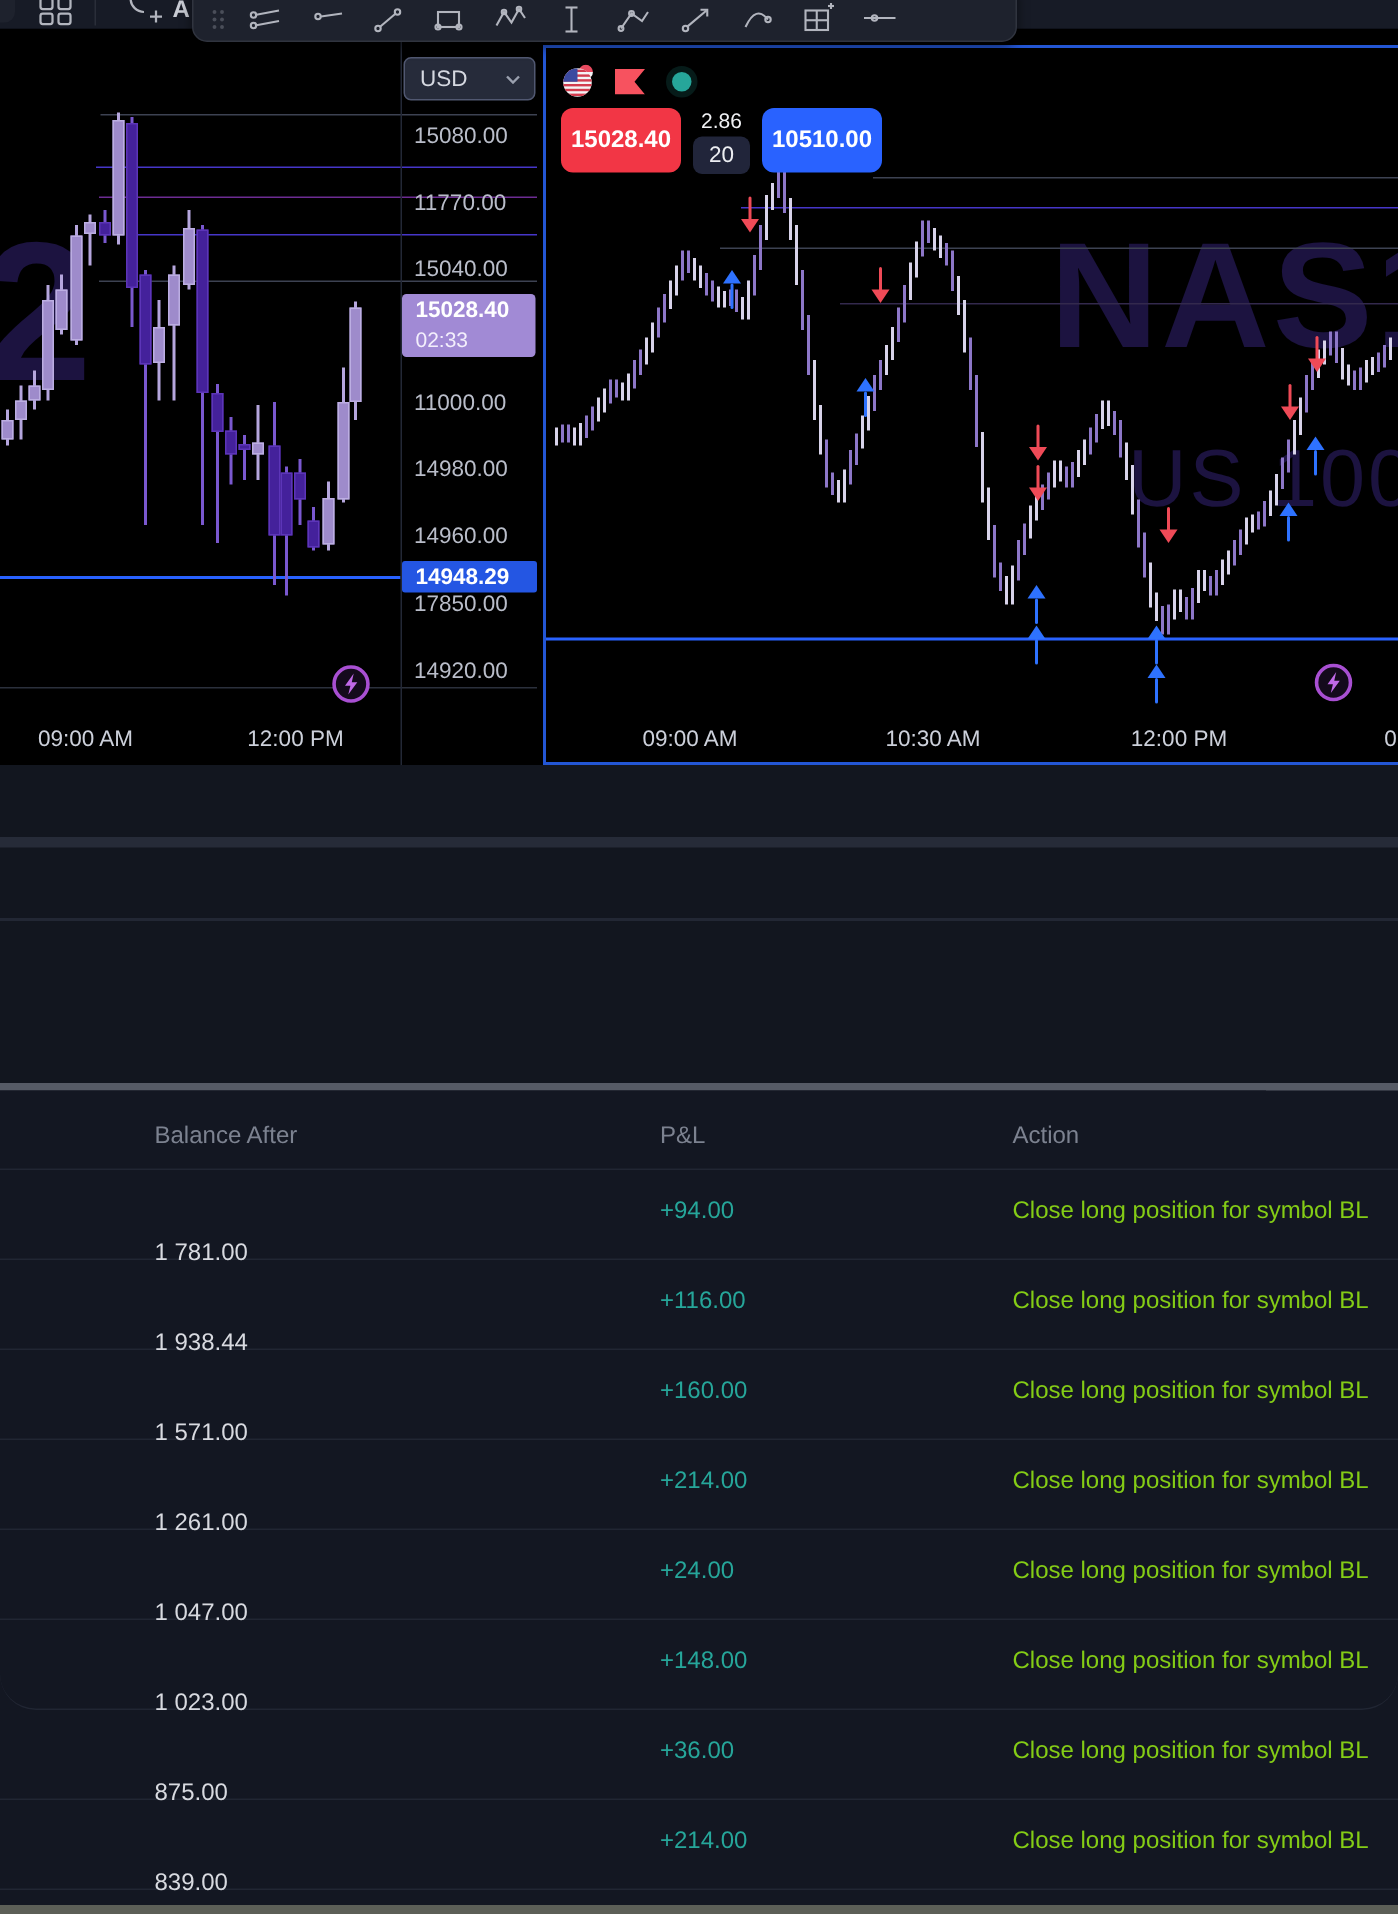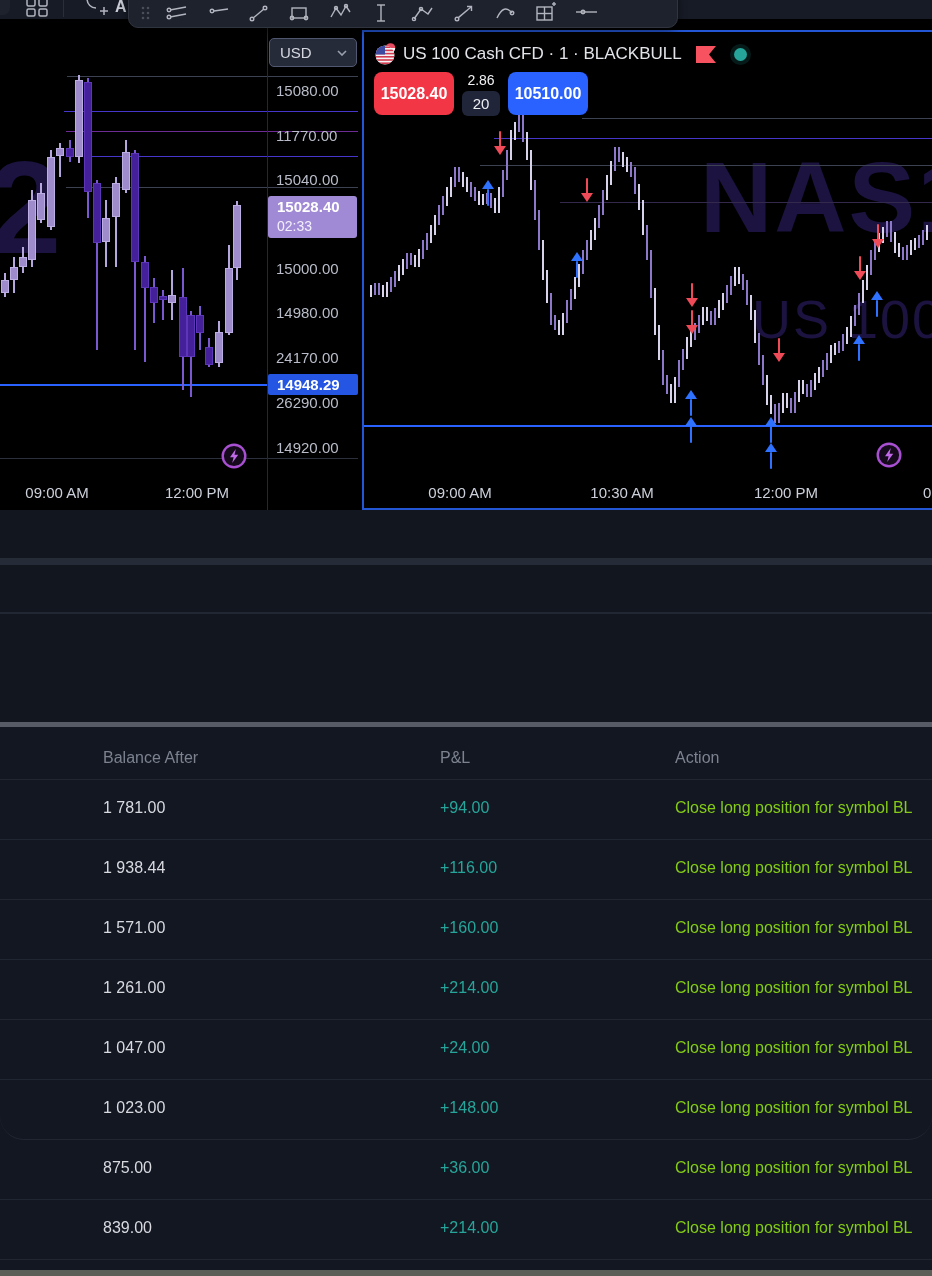--- a/index.html
+++ b/index.html
@@ -63,21 +63,21 @@
      border-left:6px solid transparent;border-right:6px solid transparent;border-bottom:9px solid currentColor;}
   .bolt{z-index:9;}
   
   #midpanel{left:0;top:510px;width:932px;height:217px;background:#12161f;}
   .strip{position:absolute;left:0;width:932px;}
   #tablewrap{left:0;top:727px;width:844px;height:549px;background:#131722;}
   #thead{position:absolute;left:0;top:0;width:932px;height:52px;border-bottom:1px solid #212633;}
   .th{position:absolute;top:22px;font-size:16px;color:#7c8290;}
   .trow{position:absolute;left:0;width:932px;height:60px;border-bottom:1px solid #212633;cursor:pointer;}
   .td{position:absolute;top:20px;font-size:16px;white-space:nowrap;}
-  .td.bal{left:103px;color:#d8dae0;}
+  .td.bal{left:103px;color:#d8dae0;margin-top:28px;}
   .td.pnl{left:440px;color:#26a69a;}
   .td.act{left:675px;color:#84cc16;}
   #hscroll{left:0;top:1270px;width:932px;height:6px;background:#5c5f57;}
   #vdivider{left:0;top:722px;width:932px;height:5px;background:#565b66;}
 </style>
 </head>
 <body>
 
 <div id="app">
 
@@ -233,21 +233,20 @@
             <rect x="0" y="3.4" width="22" height="1.6"></rect>
             <rect x="0" y="6.6" width="22" height="1.6"></rect>
             <rect x="0" y="9.8" width="22" height="1.6"></rect>
             <rect x="0" y="13" width="22" height="1.6"></rect>
             <rect x="0" y="16.2" width="22" height="1.6"></rect>
             <rect x="0" y="19.4" width="22" height="1.6"></rect>
           </g>
         <rect x="0" y="2.5" width="11" height="9" fill="#3c4aa0"></rect>
       </g>
     </svg>
-    <span id="rc-title">US 100 Cash CFD · 1 · BLACKBULL</span>
     <svg id="flag-red" width="20" height="17" viewBox="0 0 20 17">
       <path d="M0 0 L20 0 L13 8.5 L20 17 L0 17 Z" fill="#f7525f"></path>
     </svg>
     <div id="dot-green"></div>
   </div>
 
   <div class="abs" id="trade-row">
     <div class="tbtn" id="sell-btn">15028.40</div>
     <div id="spread-col">
       <div id="spread-val">2.86</div>
@@ -581,24 +580,24 @@
       <div class="stem"></div>
       <div class="head"></div>
     </div>
     <div class="arw up" style="left: 871px; top: 291px; color: rgb(46, 114, 255);">
       <div class="stem"></div>
       <div class="head"></div>
     </div>
     <div class="abs axis-price" style="top: 82px;">15080.00</div>
     <div class="abs axis-price" style="top: 127px;">11770.00</div>
     <div class="abs axis-price" style="top: 171px;">15040.00</div>
-    <div class="abs axis-price" style="top: 260px;">15000.00</div>
+    <div class="abs axis-price" style="top: 260px;">11000.00</div>
     <div class="abs axis-price" style="top: 304px;">14980.00</div>
-    <div class="abs axis-price" style="top: 349px;">24170.00</div>
-    <div class="abs axis-price" style="top: 394px;">26290.00</div>
+    <div class="abs axis-price" style="top: 349px;">14960.00</div>
+    <div class="abs axis-price" style="top: 394px;">17850.00</div>
     <div class="abs axis-price" style="top: 439px;">14920.00</div>
     <div class="abs timelbl" style="left: 57px; top: 484px;">09:00 AM</div>
     <div class="abs timelbl" style="left: 197px; top: 484px;">12:00 PM</div>
     <div class="abs timelbl" style="left: 460px; top: 484px;">09:00 AM</div>
     <div class="abs timelbl" style="left: 622px; top: 484px;">10:30 AM</div>
     <div class="abs timelbl" style="left: 786px; top: 484px;">12:00 PM</div>
     <div class="abs timelbl" style="left: 955px; top: 484px;">01:30 PM</div>
   </div>
 
 </body></html>

